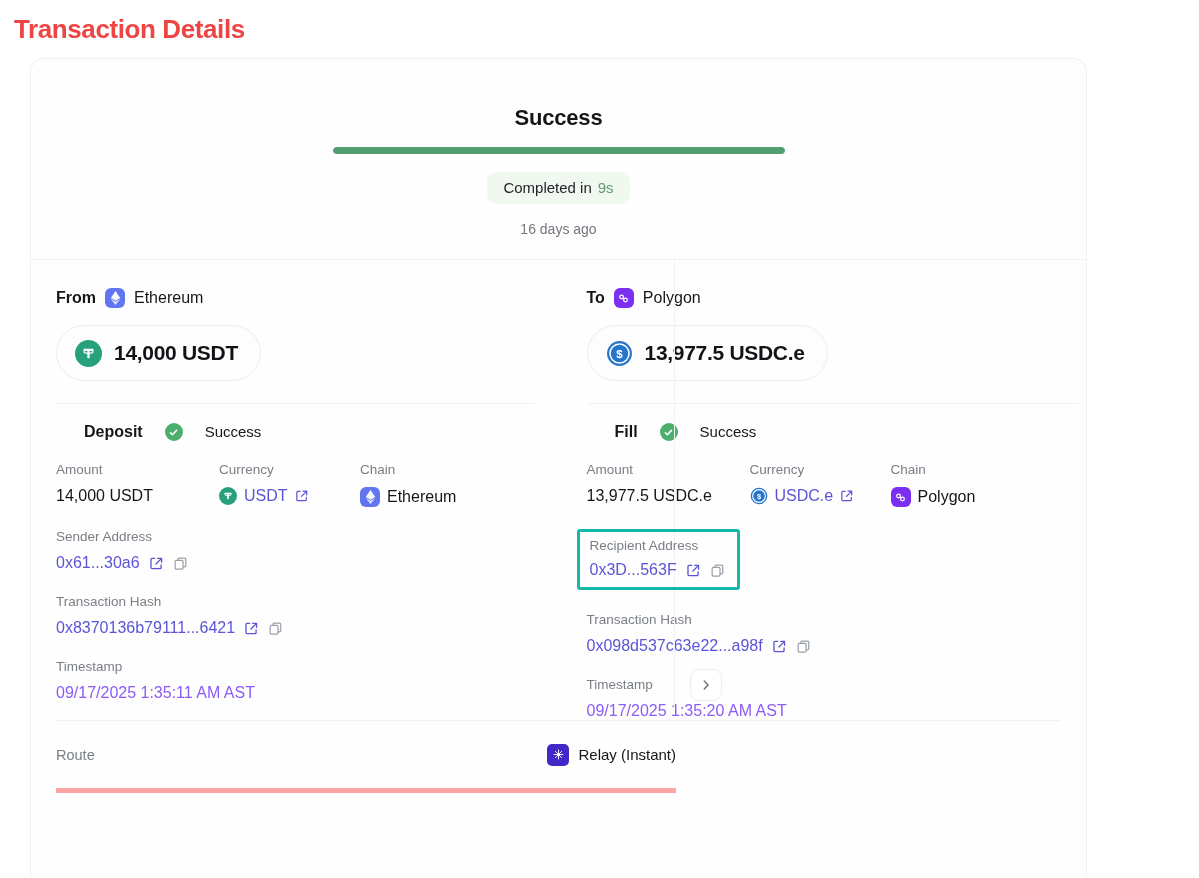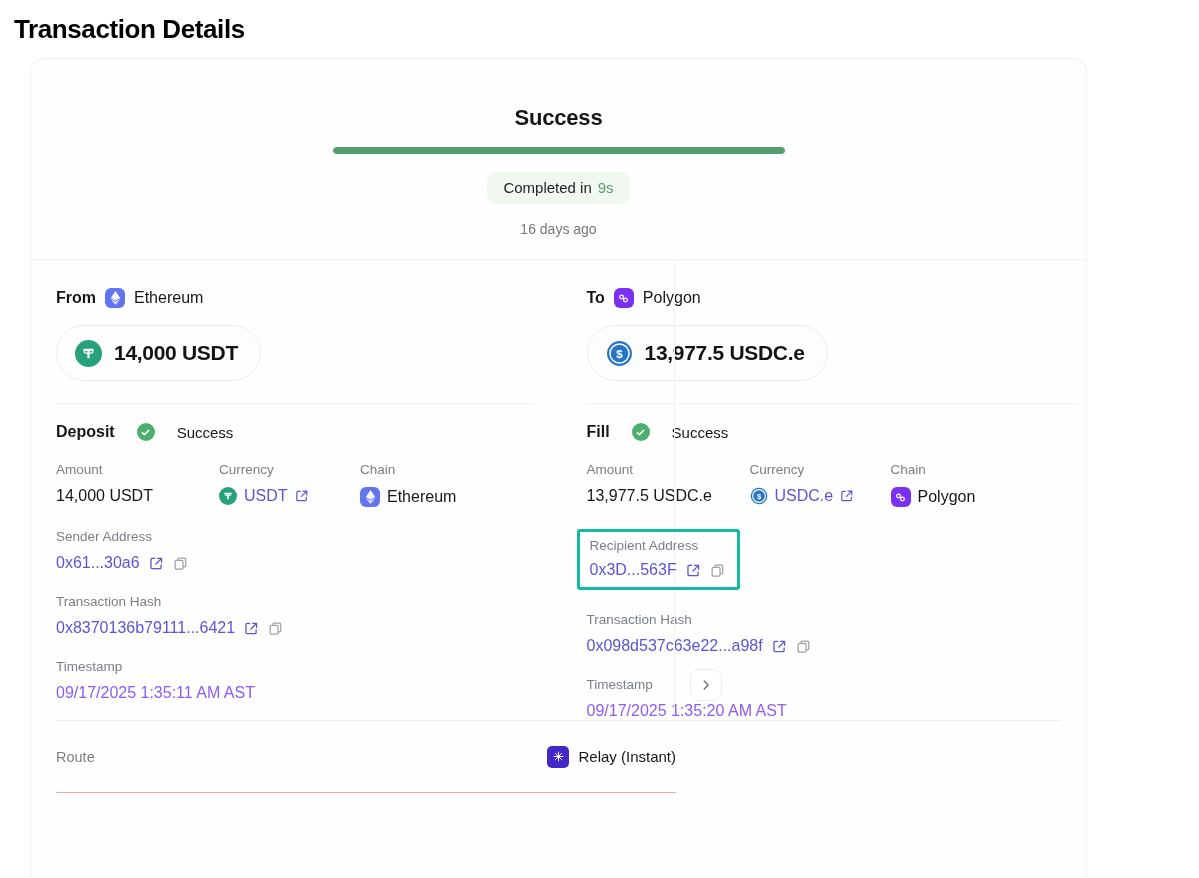--- a/index.html
+++ b/index.html
@@ -27,21 +27,21 @@
     width: 1199px;
     height: 58px;
     display: flex;
     align-items: center;
     padding-left: 14px;
     background: #ffffff;
   }
   .page-title {
     font-size: 26px;
     font-weight: 700;
-    color: #000000;
+    color: #ef4444;
     letter-spacing: -0.4px;
   }
 
   
   .card {
     position: absolute;
     left: 30px;
     top: 58px;
     width: 1057px;
     min-height: 820px;
@@ -157,23 +157,23 @@
   .sec-divider {
     margin-top: 22px;
     height: 1px;
     background: #f1f1f2;
   }
   .col-right .sec-divider { margin-left: 0; }
 
   
   .leg-head {
     display: flex;
-    align-items: center;
     gap: 22px;
     padding-top: 19px;
+    margin-left: 28px;
   }
   .leg-head .leg-name {
     font-size: 16px;
     font-weight: 700;
     color: #14171a;
   }
   .leg-head .leg-status {
     font-size: 15px;
     color: #14171a;
   }
@@ -245,21 +245,21 @@
     margin: 0 25px;
     height: 1px;
     background: #f1f1f2;
   }
   .route-row {
     margin: 0 25px;
     height: 72px;
     display: flex;
     align-items: center;
     justify-content: space-between;
-    border-bottom: 1px solid #fca5a5;
+    border-bottom: 5px solid #fca5a5;
     width: 620px;
   }
   .route-label {
     font-size: 14.5px;
     color: #7a7f86;
   }
   .route-value {
     display: flex;
     align-items: center;
     gap: 9px;

